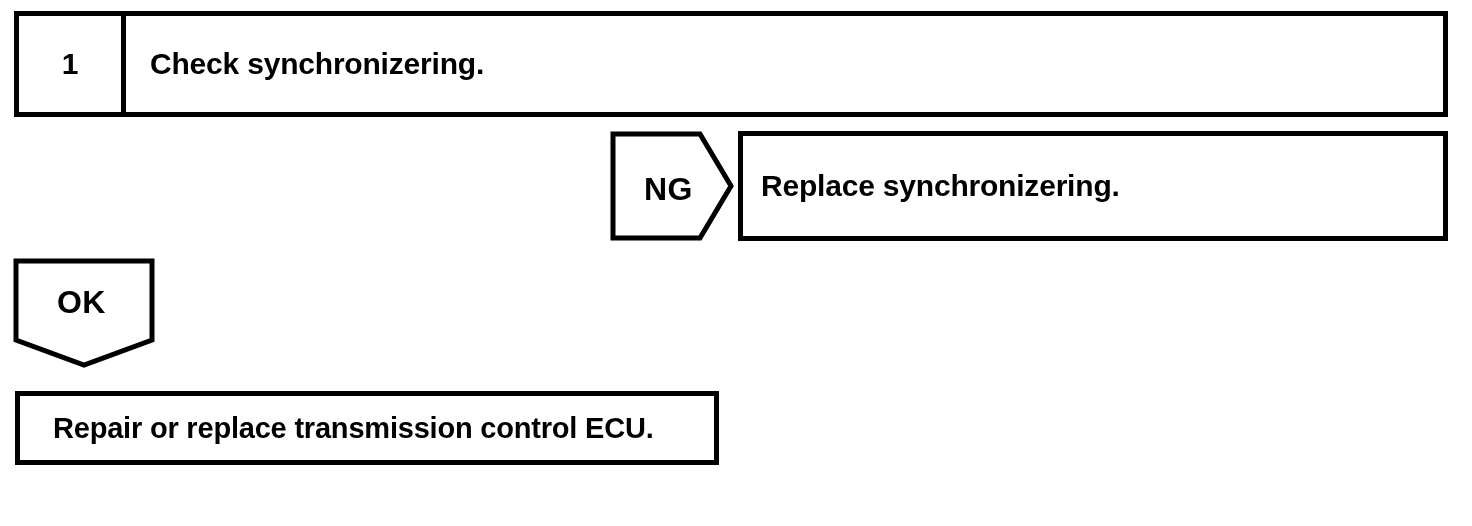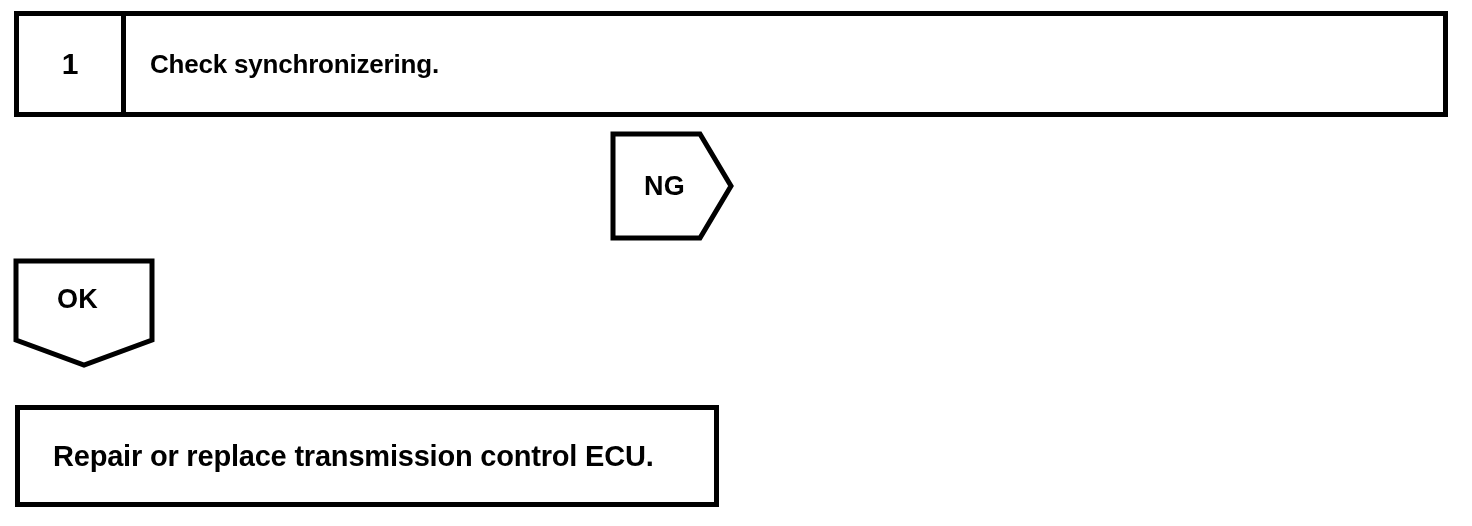--- a/index.html
+++ b/index.html
@@ -42,21 +42,21 @@
     font-size: 30px;
     font-weight: bold;
     color: #000000;
     font-family: "Liberation Sans", sans-serif;
     letter-spacing: 0px;
   }
   .step-text {
     position: absolute;
     top: 50%;
     transform: translateY(-50%);
-    font-size: 26px;
+    font-size: 30px;
     font-weight: bold;
     color: #000000;
     font-family: "Liberation Sans", sans-serif;
     letter-spacing: -0.2px;
     white-space: nowrap;
     transform-origin: left center;
   }
 
   
   #box-check {
@@ -80,21 +80,21 @@
     width: 124px;
     height: 110px;
   }
   #ng-connector svg {
     display: block;
     width: 124px;
     height: 110px;
   }
   .connector-label {
     position: absolute;
-    font-size: 27px;
+    font-size: 32px;
     font-weight: bold;
     color: #000000;
     font-family: "Liberation Sans", sans-serif;
     letter-spacing: 0.3px;
   }
   #ng-connector .connector-label {
     left: 34px;
     top: 40px;
   }
 
@@ -125,22 +125,21 @@
   #ok-connector .connector-label {
     left: 44px;
     top: 26px;
   }
 
   
   #box-repair {
     left: 15px;
     top: 391px;
     width: 704px;
-    height: 102px;
-    margin-top: 14px;
+    height: 74px;
   }
   #box-repair .step-text {
     left: 33px;
     font-size: 29px;
   }
 </style>
 </head>
 <body>
 
 <div id="page">
@@ -152,20 +151,23 @@
     <div class="step-text">Check synchronizering.</div>
   </div>
 
   <div id="ng-connector">
     <svg viewBox="0 0 124 110" xmlns="http://www.w3.org/2000/svg">
       <polygon points="3,3 90,3 121,55 90,107 3,107" fill="#ffffff" stroke="#000000" stroke-width="5" stroke-linejoin="miter"></polygon>
     </svg>
     <span class="connector-label">NG</span>
   </div>
 
+  <div class="step-box" id="box-replace">
+    <div class="step-text">Replace synchronizering.</div>
+  </div>
 
   <div id="ok-connector">
     <svg viewBox="0 0 142 110" xmlns="http://www.w3.org/2000/svg">
       <polygon points="3,3 139,3 139,82 71,107 3,82" fill="#ffffff" stroke="#000000" stroke-width="5" stroke-linejoin="miter"></polygon>
     </svg>
     <span class="connector-label">OK</span>
   </div>
 
   <div class="step-box" id="box-repair">
     <div class="step-text">Repair or replace transmission control ECU.</div>

